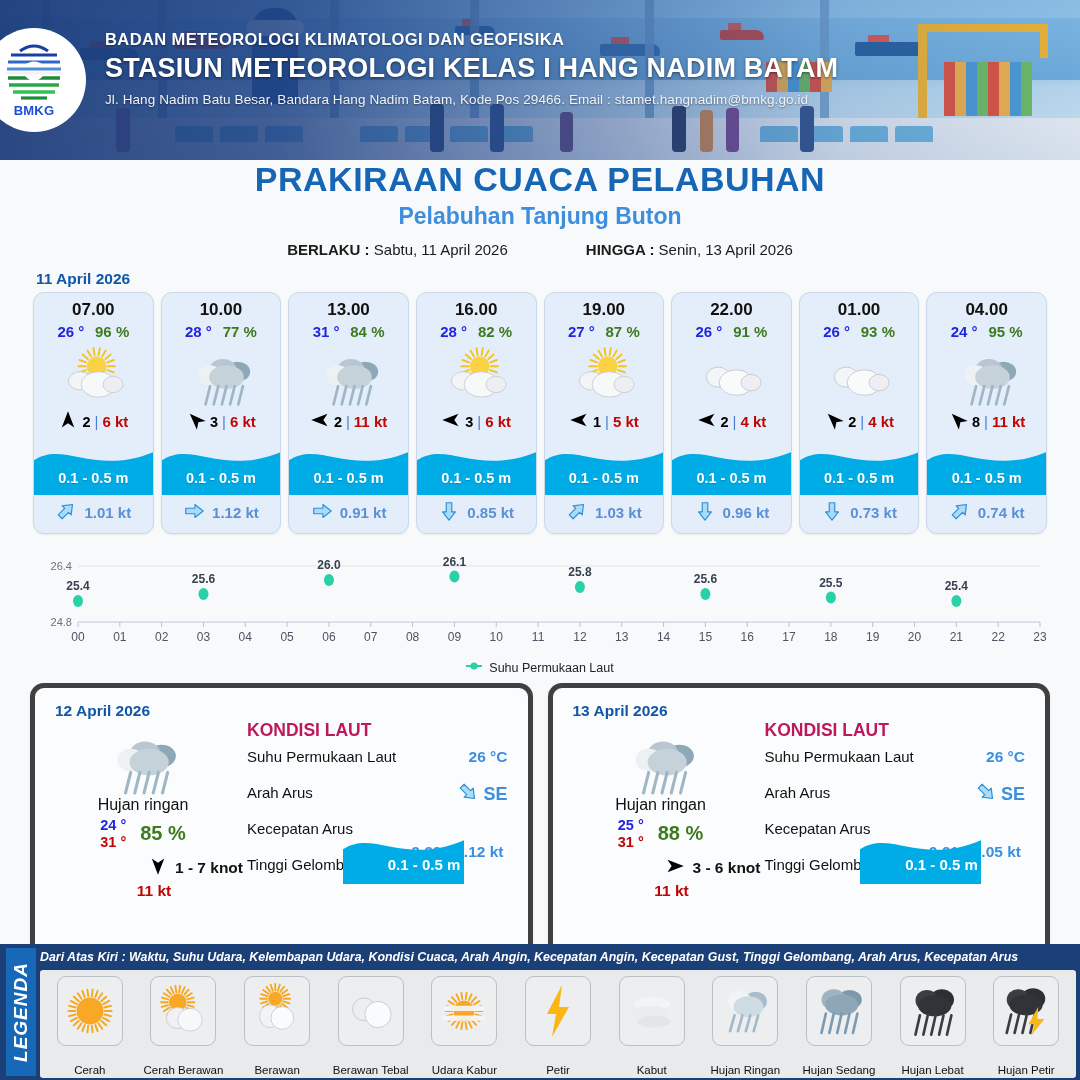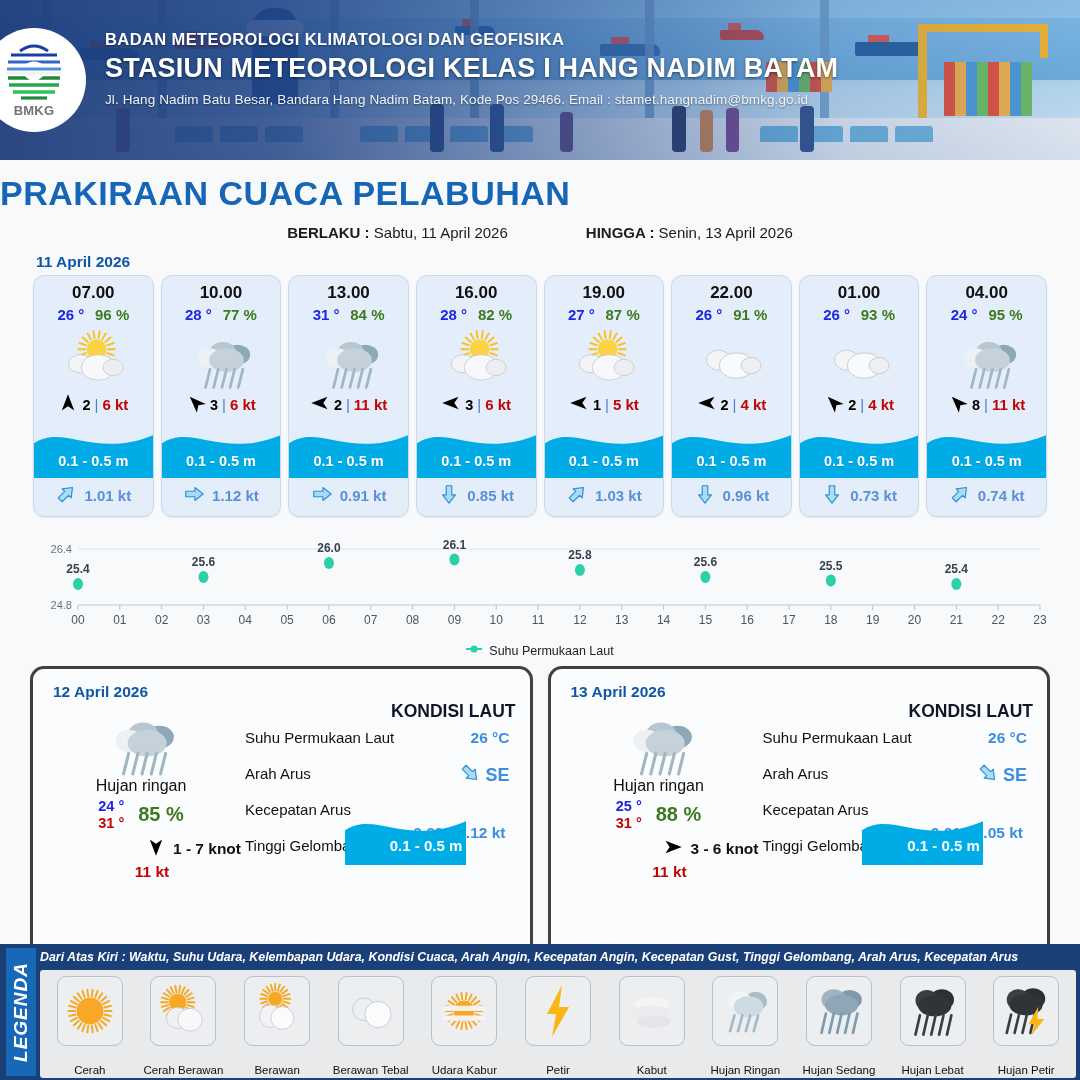--- a/index.html
+++ b/index.html
@@ -63,38 +63,38 @@
       rgba(40,80,150,.06) 100%);
   }
   .logo-badge {
     position:absolute; left:-18px; top:28px;
     width:104px; height:104px; background:#fff; border-radius:52px;
     display:flex; flex-direction:column; align-items:center; justify-content:center;
     z-index:5;
   }
   .logo-badge .lg-circle { width:62px; height:60px; position:relative; }
   .logo-badge .lg-txt {
-    font-size:13px; font-weight:bold; color:#737373; letter-spacing:.2px; margin-top:1px;
+    font-size:13px; font-weight:bold; color:#1d4ed8; letter-spacing:.2px; margin-top:1px;
   }
   .hdr-text { position:absolute; left:105px; top:30px; z-index:6; width:950px; }
   .hdr-l1 {
     color:#fff; font-size:16.5px; font-weight:bold; letter-spacing:.4px;
     text-shadow:0 1px 2px rgba(0,0,0,.45);
   }
   .hdr-l2 {
     color:#fff; font-size:27px; font-weight:bold; letter-spacing:.2px;
     margin-top:4px; text-shadow:0 1px 3px rgba(0,0,0,.5);
   }
   .hdr-l3 {
     color:#eef4fa; font-size:13.5px; margin-top:8px; letter-spacing:.1px;
     text-shadow:0 1px 2px rgba(0,0,0,.45);
   }
 
   
-  .title-wrap { padding-top:14px; }
+  .title-wrap { text-align:center; }
   .title-main {
     font-size:34px; font-weight:bold; color:#1666b5; letter-spacing:.5px;
   }
   .title-sub {
     font-size:23px; font-weight:bold; color:#3e8ede; margin-top:4px;
   }
   .valid-row {
     display:flex; justify-content:center; gap:78px; margin-top:11px;
     font-size:15px; color:#1b1b1b;
   }
@@ -146,21 +146,21 @@
 
   .legend-line {
     display:flex; align-items:center; justify-content:center; gap:7px;
     margin-top:4px; font-size:12.5px; color:#222;
   }
   .legend-dot-sym { display:inline-block; }
 
   
   .daily-row { display:flex; gap:15px; padding:8px 30px 0; }
   .daily {
-    flex:1; background:#fbfcfd; border:3px solid #404040; border-radius:14px;
+    flex:1; background:#fbfcfd; border:5px solid #404040; border-radius:14px;
     height:304px; position:relative; box-shadow:0 1px 3px rgba(0,0,0,.07);
   }
   .d-date {
     position:absolute; left:20px; top:14px;
     font-size:15.5px; font-weight:bold; color:#1157a5;
   }
   .d-left { position:absolute; left:8px; top:36px; width:200px; text-align:center; }
   .d-icon { height:68px; display:flex; align-items:center; justify-content:center; }
   .d-cond { font-size:16px; color:#111; margin-top:4px; }
   .d-temps {
@@ -171,21 +171,21 @@
   .d-tmax { font-size:14.5px; font-weight:bold; color:#c00505; }
   .d-hum { font-size:20px; font-weight:bold; color:#3d7a1e; }
   .d-wind {
     display:flex; align-items:center; justify-content:flex-end; gap:7px; margin-top:6px;
     font-size:15.5px; font-weight:bold; color:#111;
   }
   .d-gust {
     font-size:15.5px; font-weight:bold; color:#c00505; margin-top:2px; padding-left:22px;
   }
   .d-right { position:absolute; left:212px; top:32px; right:14px; }
-  .d-kl { font-size:17.5px; font-weight:bold; color:#0f172a; margin-bottom:7px;text-align:right; }
+  .d-kl { font-size:17.5px; font-weight:bold; color:#be185d; margin-bottom:7px; }
   .kv { position:relative; height:36px; }
   .kv .k { font-size:15px; color:#111; }
   .kv .v {
     position:absolute; right:6px; top:0; font-size:15.5px; font-weight:bold; color:#3e8ede;
   }
   .kv .v2 {
     position:absolute; right:10px; top:23px; font-size:15.5px; font-weight:bold; color:#3e8ede;
   }
   .arah-v { position:absolute; right:6px; top:-3px; display:flex; align-items:center; gap:4px; }
   .arah-v .sedir { font-size:18px; font-weight:bold; color:#3e8ede; }
@@ -308,20 +308,21 @@
 
   <div class="hdr-text">
     <div class="hdr-l1">BADAN METEOROLOGI KLIMATOLOGI DAN GEOFISIKA</div>
     <div class="hdr-l2">STASIUN METEOROLOGI KELAS I HANG NADIM BATAM</div>
     <div class="hdr-l3">Jl. Hang Nadim Batu Besar, Bandara Hang Nadim Batam, Kode Pos 29466. Email : stamet.hangnadim@bmkg.go.id</div>
   </div>
 </div>
 
 <div class="title-wrap">
   <div class="title-main">PRAKIRAAN CUACA PELABUHAN</div>
+  <div class="title-sub">Pelabuhan Tanjung Buton</div>
   <div class="valid-row">
     <div>
       <b>BERLAKU :</b>
       <span>Sabtu, 11 April 2026</span>
     </div>
     <div>
       <b>HINGGA :</b>
       <span>Senin, 13 April 2026</span>
     </div>
   </div>

